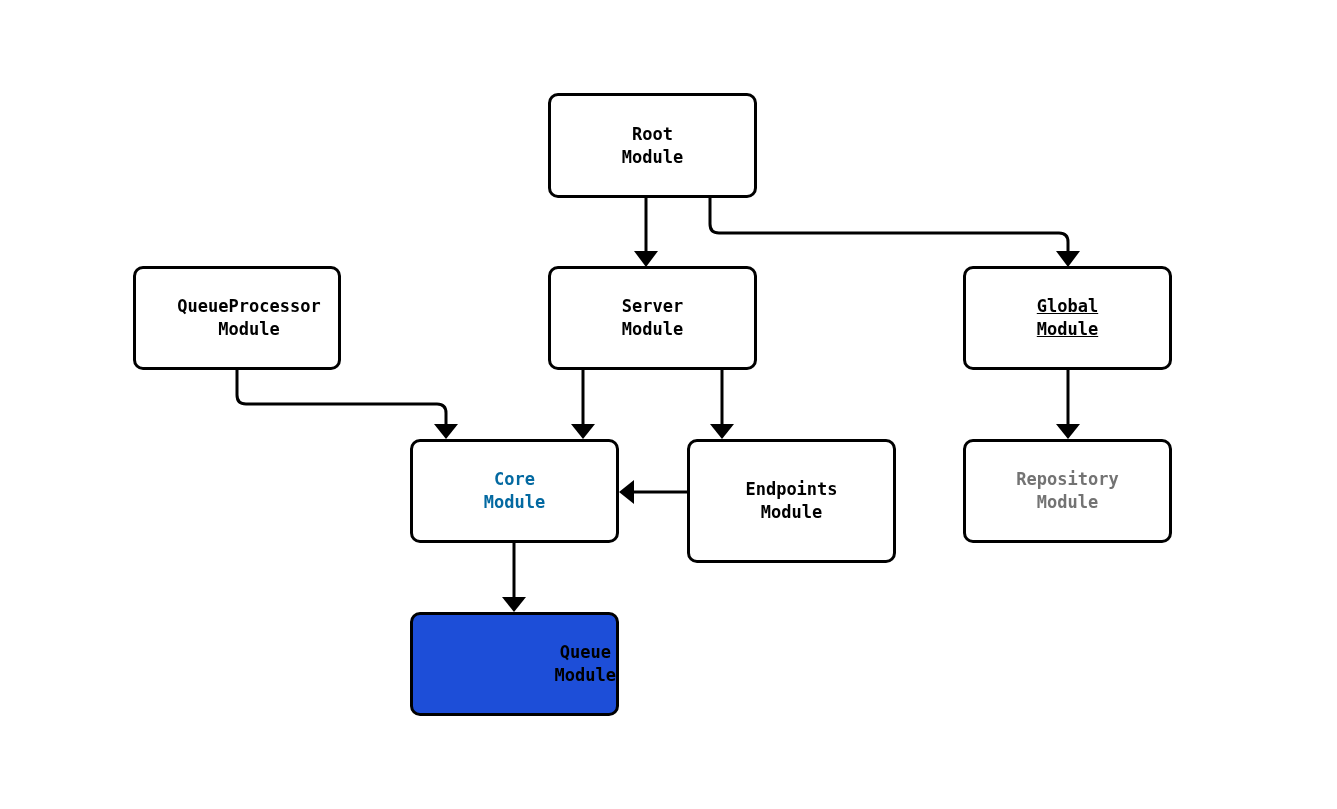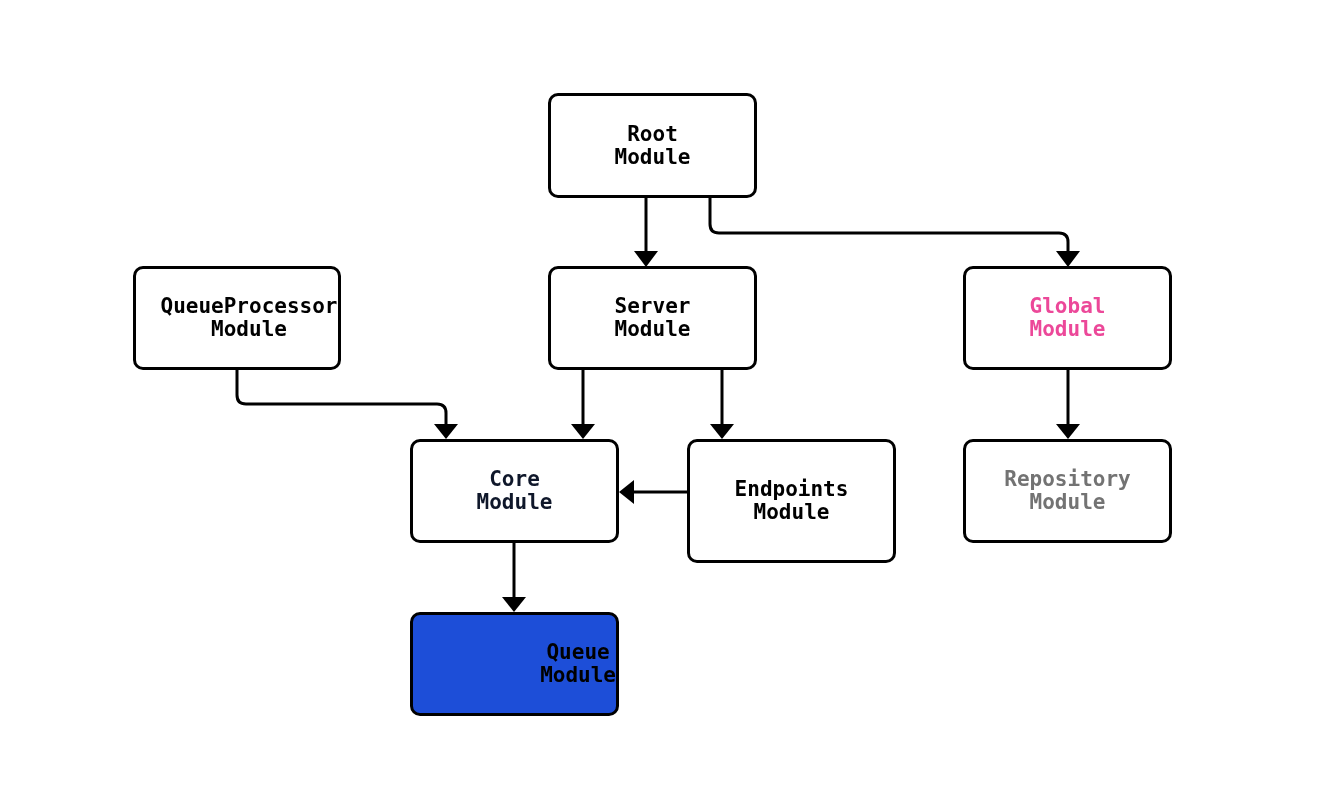--- a/index.html
+++ b/index.html
@@ -25,21 +25,21 @@
     border: 3px solid #000;
     border-radius: 10px;
     background: #fff;
     display: flex;
     align-items: center;
     justify-content: center;
   }
   .node-label {
     white-space: pre-line;
     text-align: center;
-    font-size: 21px;
+    font-size: 17px;
     line-height: 23px;
     font-weight: bold;
     color: #000;
   }
 </style>
 </head>
 <body>
 
 <div class="canvas" style="width: 1337px; height: 809px; background: rgb(255, 255, 255);">
   <svg class="edges-layer" xmlns="http://www.w3.org/2000/svg" viewBox="0 0 1337 809">
@@ -82,25 +82,25 @@
   </div>
     <div class="node" style="left: 133px; top: 266px; width: 208px; height: 104px; background: rgb(255, 255, 255); border-color: rgb(0, 0, 0); padding-left: 24px;">
     <span class="node-label" style="color: rgb(0, 0, 0);">QueueProcessor
 Module</span>
   </div>
     <div class="node" style="left: 548px; top: 266px; width: 209px; height: 104px; background: rgb(255, 255, 255); border-color: rgb(0, 0, 0);">
     <span class="node-label" style="color: rgb(0, 0, 0);">Server
 Module</span>
   </div>
     <div class="node" style="left: 963px; top: 266px; width: 209px; height: 104px; background: rgb(255, 255, 255); border-color: rgb(0, 0, 0);">
-    <span class="node-label" style="color: #ec4899;">Global
+    <span class="node-label" style="color: #000000; text-decoration: underline;">Global
 Module</span>
   </div>
     <div class="node" style="left: 410px; top: 439px; width: 209px; height: 104px; background: rgb(255, 255, 255); border-color: rgb(0, 0, 0);">
-    <span class="node-label" style="color: #0f172a;">Core
+    <span class="node-label" style="color: #0369a1;">Core
 Module</span>
   </div>
     <div class="node" style="left: 687px; top: 439px; width: 209px; height: 124px; background: rgb(255, 255, 255); border-color: rgb(0, 0, 0);">
     <span class="node-label" style="color: rgb(0, 0, 0);">Endpoints
 Module</span>
   </div>
     <div class="node" style="left: 963px; top: 439px; width: 209px; height: 104px; background: rgb(255, 255, 255); border-color: rgb(0, 0, 0);">
     <span class="node-label" style="color: #737373;">Repository
 Module</span>
   </div>

